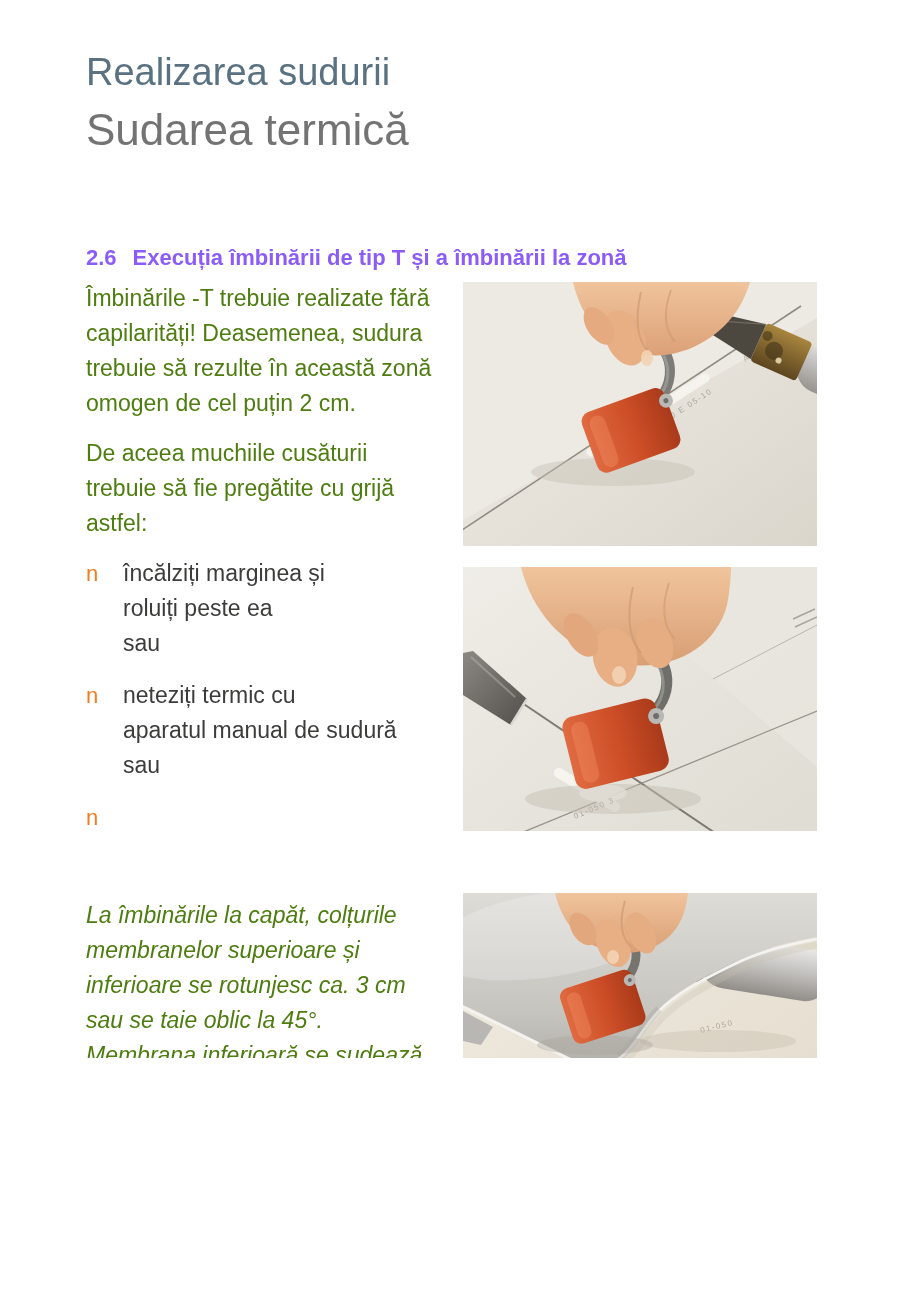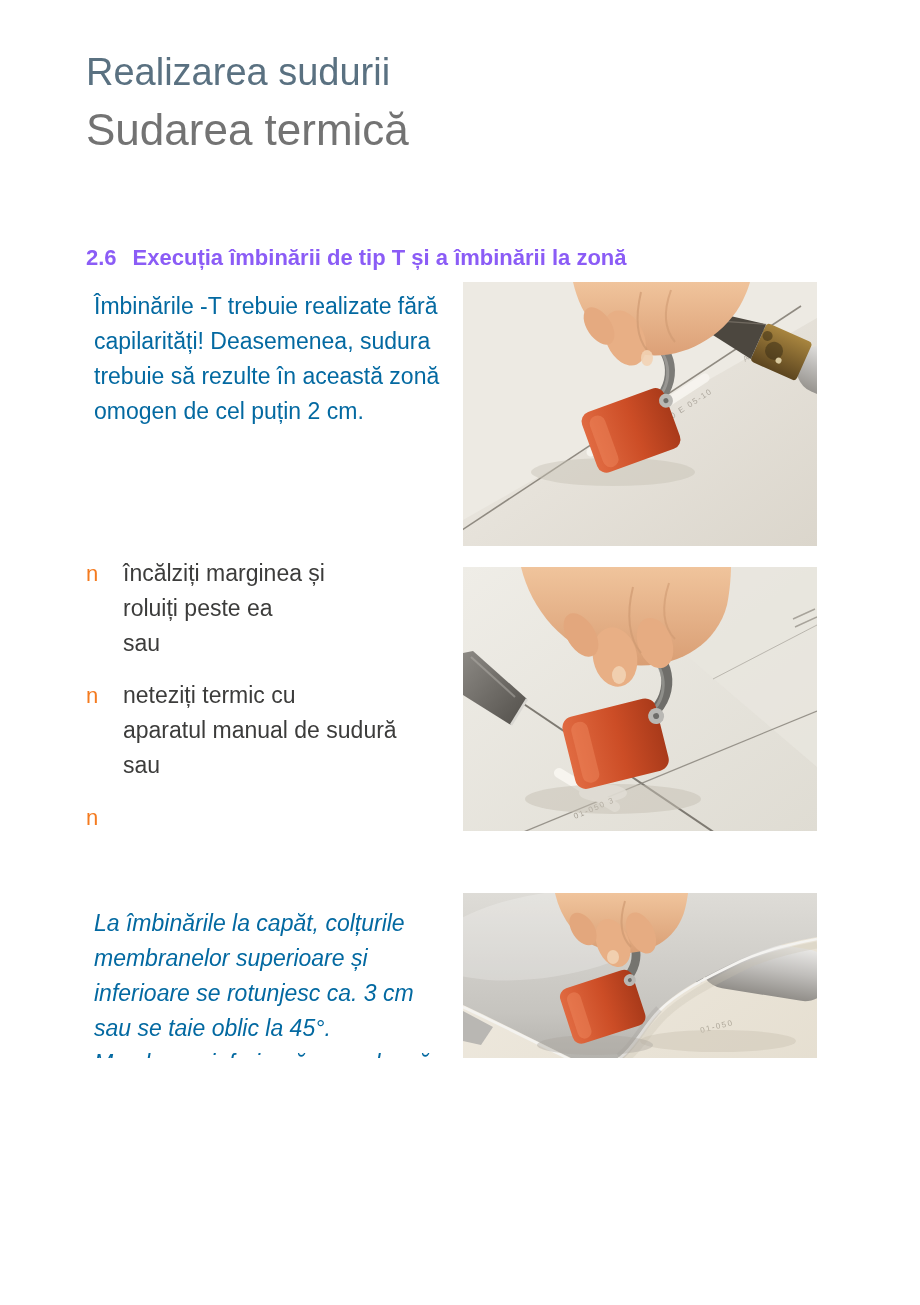--- a/index.html
+++ b/index.html
@@ -11,21 +11,21 @@
   .title{font-size:38px;line-height:57px;font-weight:normal;color:#5a7181;margin:0;}
   .subtitle{font-size:44px;line-height:57px;font-weight:normal;color:#737373;margin:0;}
   .section-heading{
     position:absolute;left:86px;top:231px;display:flex;
     font-size:22px;font-weight:600;color:#8b5cf6;margin-top:14px;
   }
   .sec-num{margin-right:16px;}
   .lines{white-space:pre-line;}
   .body-block{
     position:absolute;left:86px;width:400px;
-    font-size:23px;line-height:35px;color:#0369a1;margin:8px;
+    font-size:23px;line-height:35px;color:#4d7c0f;margin:0;
   }
   .p1{top:281px;}
   .p2{top:436px;}
   .p3{top:898px;font-style:italic;}
   .bullet-list{
     position:absolute;left:86px;top:556px;width:400px;margin:0;padding:0;list-style:none;
     font-size:23px;line-height:35px;color:#3c3c3b;
   }
   .bullet-item{position:relative;padding-left:37px;}
   .bullet-item + .bullet-item{margin-top:17px;}
@@ -53,20 +53,23 @@
 
   <div class="section-heading">
     <span class="sec-num">2.6</span>
     <span>Execuția îmbinării de tip T și a îmbinării la zonă</span>
   </div>
 
   <p class="body-block p1 lines">Îmbinările -T trebuie realizate fără
 capilarități! Deasemenea, sudura
 trebuie să rezulte în această zonă
 omogen de cel puțin 2 cm.</p>
+  <p class="body-block p2 lines">De aceea muchiile cusăturii
+trebuie să fie pregătite cu grijă
+astfel:</p>
 
   <ul class="bullet-list">
     <li class="bullet-item">
       <span class="bullet-marker">n</span>
       <span class="lines">încălziți marginea și
 roluiți peste ea
 sau</span>
     </li>
     <li class="bullet-item">
       <span class="bullet-marker">n</span>

